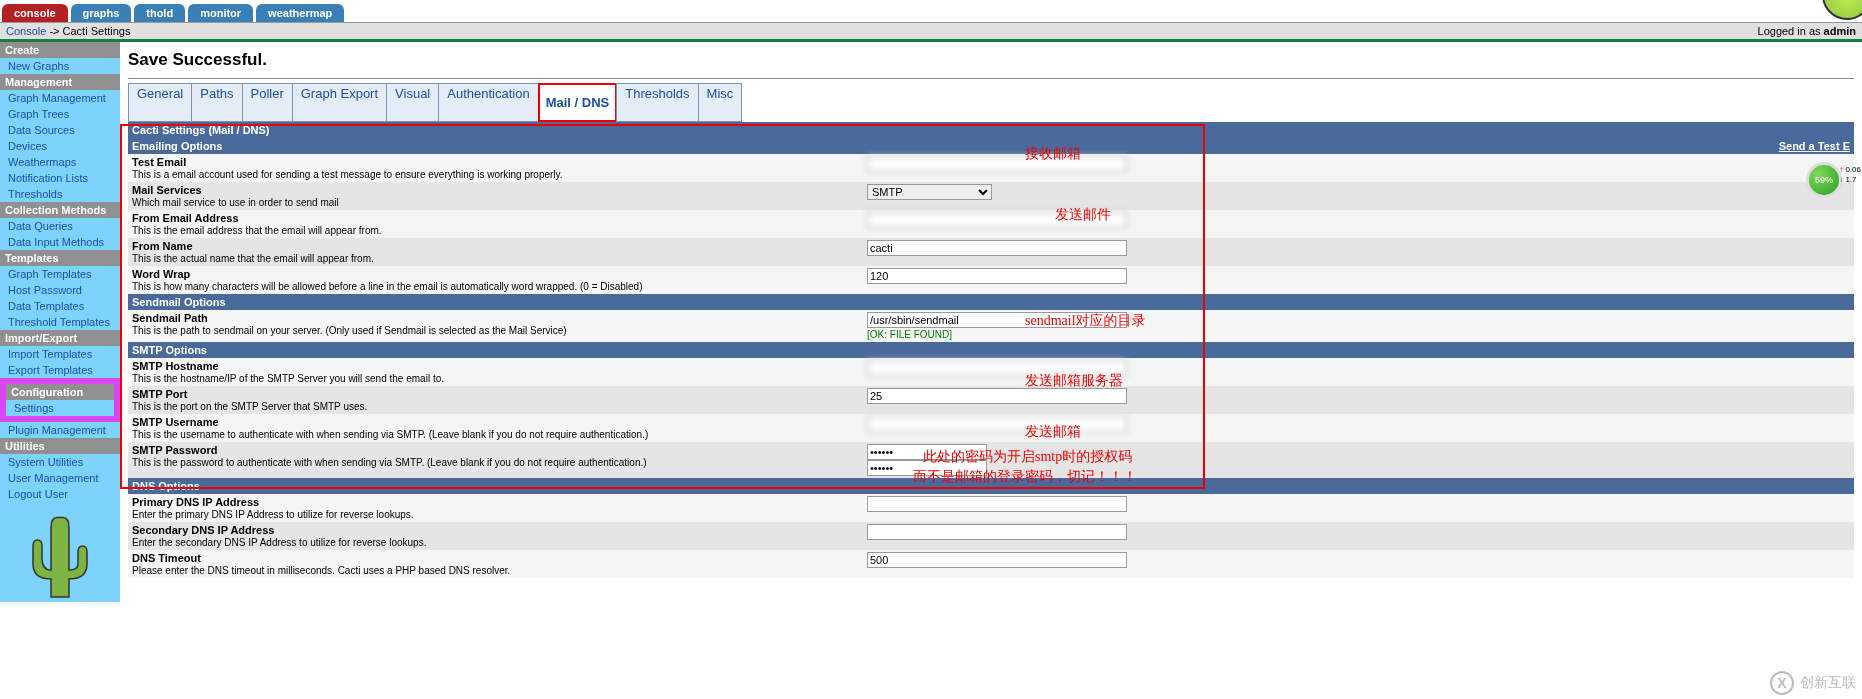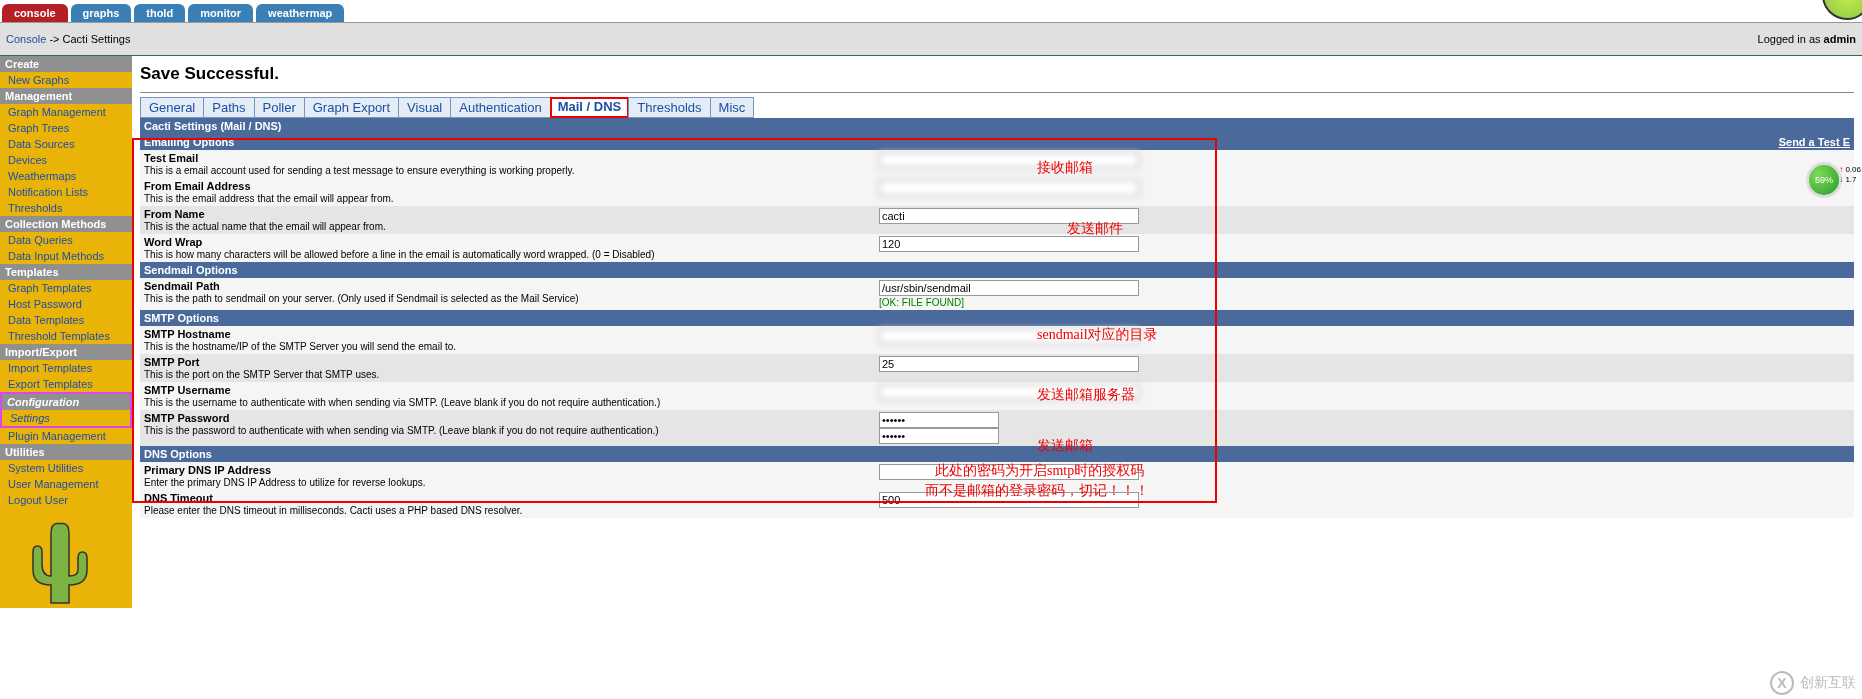--- a/index.html
+++ b/index.html
@@ -11,40 +11,40 @@
   .top-tab.active { background: #b52025; color: #fff; }
   .top-tab.graphs { background: #3a7fb5; color: #fff; }
   .top-tab.thold { background: #3a7fb5; color: #fff; }
   .top-tab.monitor { background: #3a7fb5; color: #fff; }
   .top-tab.weathermap { background: #3a7fb5; color: #fff; }
   
   .logo-area { position: absolute; right: 0; top: 0; width: 90px; height: 22px; overflow: hidden; }
   .logo-circle { width: 50px; height: 50px; border-radius: 50%; background: radial-gradient(#c4f04a, #8bc34a); border: 2px solid #333; position: absolute; right: -10px; top: -30px; }
   
   
-  .breadcrumb-bar { display: flex; justify-content: space-between; align-items: center; background: #e0e0e0; border-top: 1px solid #999; border-bottom: 1px solid #15803d; padding: 10px 6px; font-size: 11px; }
+  .breadcrumb-bar { display: flex; justify-content: space-between; align-items: center; background: #e0e0e0; border-top: 1px solid #999; border-bottom: 3px solid #15803d; padding: 2px 6px; font-size: 11px; }
   .breadcrumb-bar a { color: #1c4fa8; text-decoration: none; }
   .breadcrumb-bar .logged { color: #000; }
   .breadcrumb-bar .logged b { font-weight: bold; }
   
   
   .main-layout { display: flex; }
-  .sidebar { width: 132px; flex-shrink: 0; background: #eab308; }
+  .sidebar { width: 120px; flex-shrink: 0; background: #7dd3fc; }
   .sidebar-header { background: #909090; color: #fff; font-weight: bold; padding: 2px 5px; font-size: 11px; }
   .sidebar-item { padding: 2px 8px; font-size: 11px; color: #1c4fa8; cursor: pointer; }
   
   .content { flex: 1; padding: 6px 8px 0 8px; position: relative; }
   
   .save-msg { font-size: 17px; font-weight: bold; color: #000; padding: 2px 0 8px 0; border-bottom: 1px solid #888; margin-bottom: 2px;}
   
   
   .settings-tabs { display: flex; margin-top: 4px; }
   .settings-tab { border: 1px solid #7a94c0; background: #e4ecf5; color: #1c4fa8; padding: 2px 8px; font-size: 13px; cursor: pointer; margin-right: -1px; }
   .settings-tab.active { background: #fff; font-weight: bold; }
-  .red-box-tab { border: 2px solid #e00; padding: 0px 6px; }
+  .red-box-tab { border: 2px solid #e00; padding: 10px 6px; }
   
   
   .settings-table { width: 100%; border-collapse: collapse; }
   .settings-table td { padding: 2px 4px; vertical-align: top; font-size: 11px; }
   .section-header { background: #4a6a9c; color: #fff; font-weight: bold; padding: 2px 6px; font-size: 11px; }
   .section-header.right-link { text-align: right; }
   .section-header a { color: #fff; text-decoration: underline; }
   .row-light { background: #f5f5f5; }
   .row-dark { background: #e5e5e5; }
   .field-label { width: 735px; }
@@ -60,21 +60,21 @@
   .annotation { position: absolute; color: #e00; font-size: 14px; font-family: SimSun, serif; white-space: nowrap; pointer-events: none; }
   .red-outline-big { position: absolute; border: 2px solid #e00; pointer-events: none; }
   
   
   .gauge { position: absolute; right: 20px; top: 162px; width: 36px; height: 36px; border-radius: 50%; background: radial-gradient(circle at 30% 30%, #7ed957, #2a9d2a); color: #fff; font-size: 9px; display:flex; align-items:center; justify-content:center; border: 3px solid #ddd; }
   .gauge-info { position: absolute; right: 1px; top: 165px; font-size: 8px; line-height: 10px; }
   .gauge-info div::before { content:"↑ "; color:#d00;}
   .gauge-info div.dn::before { content:"↓ "; color:#080;}
   
   .cactus { width: 60px; margin: 8px 0 0 30px; }
-  .config-box { border: 2px solid #d946ef; font-style: italic; }
+  .config-box { border: 6px solid #d946ef; }
   
   
   .watermark { position: absolute; right: 6px; bottom: 4px; font-size: 14px; color: #bbb; display:flex; align-items:center; gap:6px; }
   .watermark .wmicon { width:24px; height:24px; border:2px solid #bbb; border-radius:50%; display:flex; align-items:center; justify-content:center; font-weight:bold;}
 </style>
 </head>
 <body>
 
 <div class="top-tabs">
   <div class="top-tab active">console</div>
@@ -155,20 +155,25 @@
       <tr>
         <td colspan="2" class="section-header">Emailing Options</td>
         <td class="section-header right-link"><a href="#">Send a Test E</a></td>
       </tr>
 
       <tr class="row-light">
         <td class="field-label"><b>Test Email</b><span>This is a email account used for sending a test message to ensure everything is working properly.</span></td>
         <td class="field-input field-blur"><input type="text" value="" style=""></td>
         <td></td>
       </tr>
+      <tr class="row-dark">
+        <td class="field-label"><b>Mail Services</b><span>Which mail service to use in order to send mail</span></td>
+        <td class="field-input"><select><option>SMTP</option></select></td>
+        <td></td>
+      </tr>
       <tr class="row-light">
         <td class="field-label"><b>From Email Address</b><span>This is the email address that the email will appear from.</span></td>
         <td class="field-input field-blur"><input type="text" value="" style=""></td>
         <td></td>
       </tr>
       <tr class="row-dark">
         <td class="field-label"><b>From Name</b><span>This is the actual name that the email will appear from.</span></td>
         <td class="field-input"><input type="text" value="cacti" style=""></td>
         <td></td>
       </tr>
@@ -209,20 +214,25 @@
         <td class="field-label"><b>SMTP Password</b><span>This is the password to authenticate with when sending via SMTP. (Leave blank if you do not require authentication.)</span></td>
         <td class="field-input"><input type="password" style="width: 120px;" value="••••••"><br><input type="password" style="width: 120px;" value="••••••"></td>
         <td></td>
       </tr>
 
       <tr>
             <td colspan="3" class="section-header">DNS Options</td>
           </tr>
       <tr class="row-light">
         <td class="field-label"><b>Primary DNS IP Address</b><span>Enter the primary DNS IP Address to utilize for reverse lookups.</span></td>
+        <td class="field-input"><input type="text" value="" style=""></td>
+        <td></td>
+      </tr>
+      <tr class="row-dark">
+        <td class="field-label"><b>Secondary DNS IP Address</b><span>Enter the secondary DNS IP Address to utilize for reverse lookups.</span></td>
         <td class="field-input"><input type="text" value="" style=""></td>
         <td></td>
       </tr>
       <tr class="row-light">
         <td class="field-label"><b>DNS Timeout</b><span>Please enter the DNS timeout in milliseconds. Cacti uses a PHP based DNS resolver.</span></td>
         <td class="field-input"><input type="text" value="500" style=""></td>
         <td></td>
       </tr>
     </tbody>
       </table>

